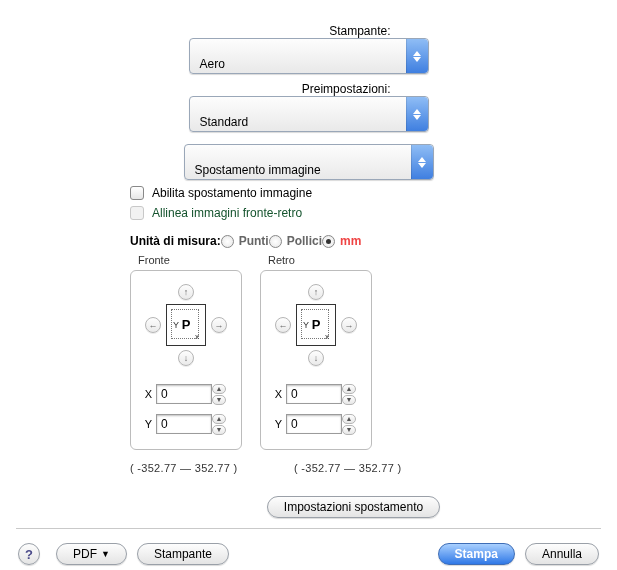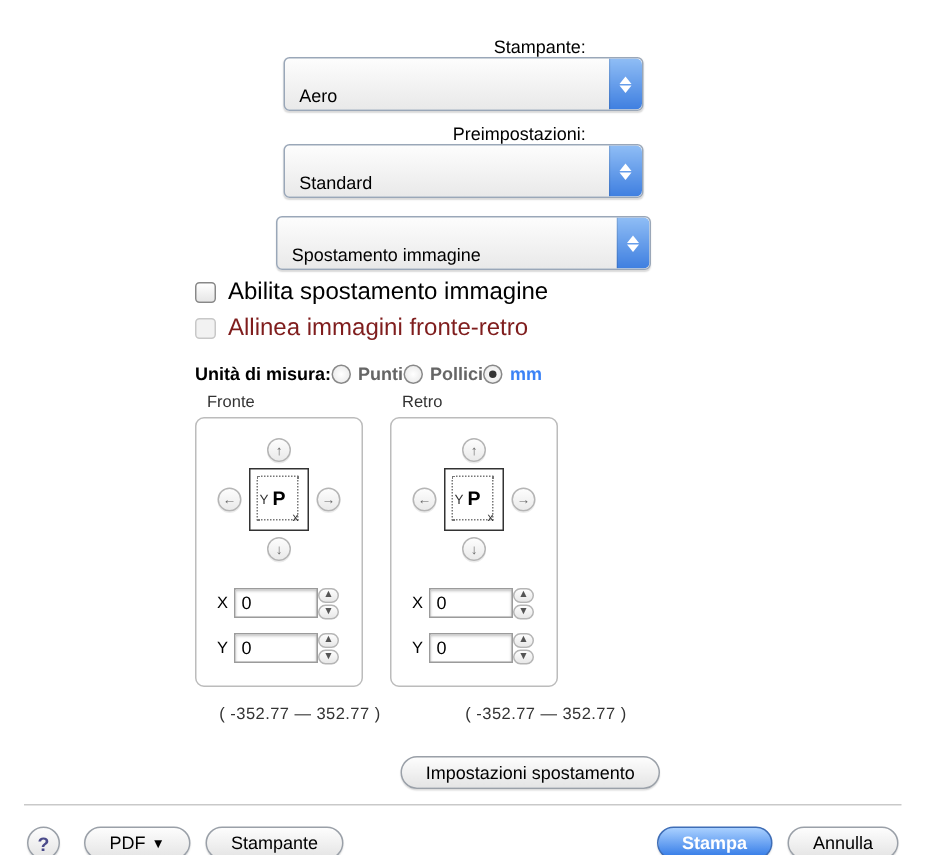--- a/index.html
+++ b/index.html
@@ -76,33 +76,33 @@
   .divider-row .line.left { margin-right: 10px; }
   .divider-row .line.right { margin-left: 10px; }
 
   .content {
     padding-left: 130px;
     padding-right: 40px;
   }
 
   .checkrow {
     display: flex;
-    align-items: center;
+    align-items: flex-start;
     margin: 6px 0;
-    font-size: 16px;
+    font-size: 12px;
   }
   .checkbox {
     width: 14px; height: 14px;
     border: 1px solid #888;
     border-radius: 3px;
     background: linear-gradient(#fff,#e6e6e6);
     margin-right: 8px;
   }
   .checkbox.disabled { border-color: #c8c8c8; background: #f2f2f2; }
-  .disabled-text { color: #7f1d1d; }
+  .disabled-text { color: #14532d; }
 
   .units-row {
     display: flex;
     align-items: center;
     margin: 14px 0 6px;
     font-size: 12px;
     font-weight: bold;
   }
   .radio {
     width: 13px; height: 13px;
@@ -116,21 +116,21 @@
   }
   .radio.selected::after {
     content: "";
     position: absolute;
     top: 3px; left: 3px;
     width: 5px; height: 5px;
     border-radius: 50%;
     background: #333;
   }
   .radio-label { display: inline-flex; align-items: center; color: #666; }
-  .radio-label.sel { color: #3b82f6; }
+  .radio-label.sel { color: #ef4444; }
 
   .groups {
     display: flex;
     gap: 18px;
     margin-top: 4px;
   }
   .group {
     width: 112px;
   }
   .group-title {
@@ -223,21 +223,21 @@
   .range {
     font-size: 11px;
     color: #333;
     margin-top: 12px;
     letter-spacing: 0.3px;
   }
   .ranges {
     display: flex;
     gap: 24px;
   }
-  .ranges .range { width: 140px; text-align: center; }
+  .ranges .range { width: 140px; }
 
   .defaults-row {
     display: flex;
     justify-content: center;
     margin: 22px 0 10px;
   }
 
   .pill-btn {
     display: inline-flex;
     align-items: center;

